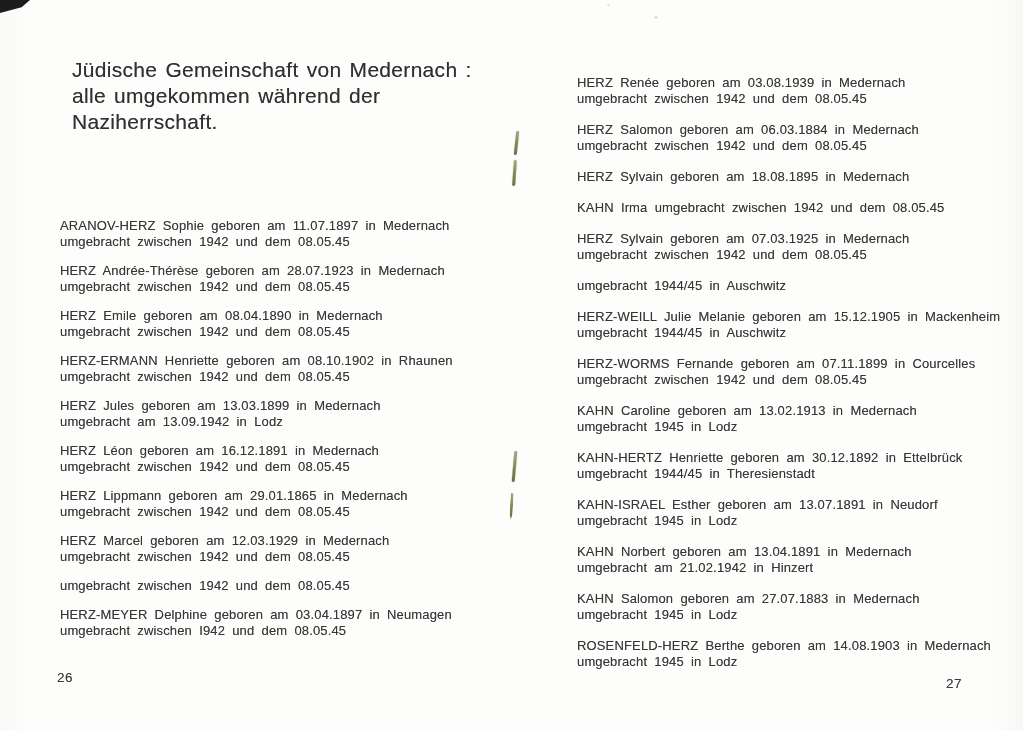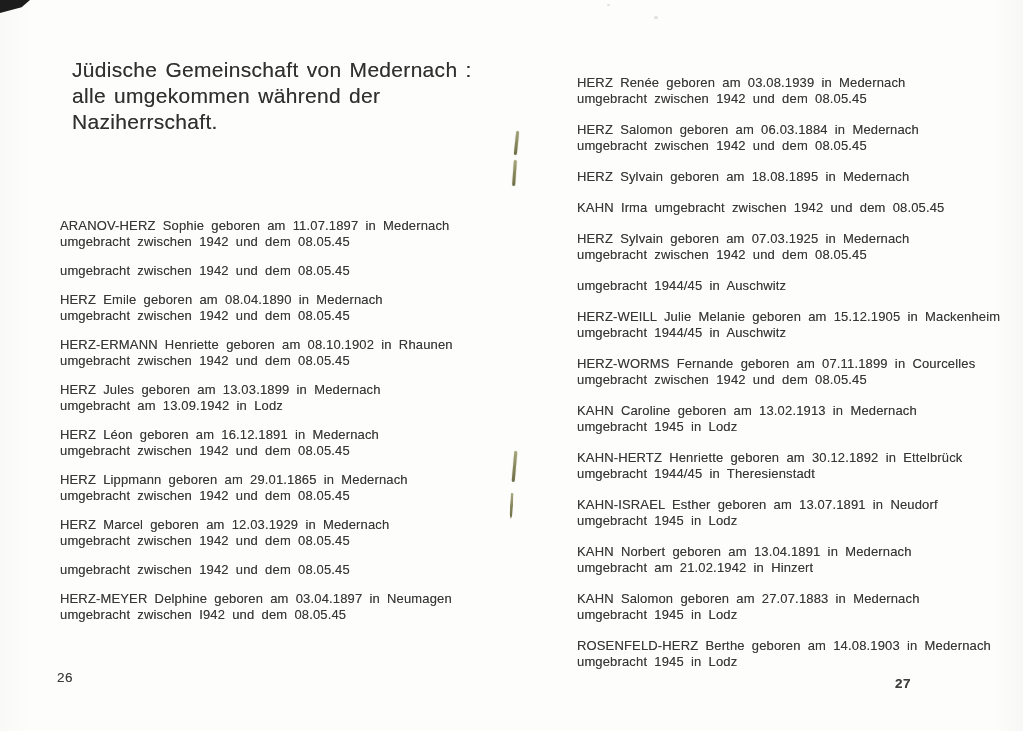--- a/index.html
+++ b/index.html
@@ -47,21 +47,21 @@
   #left-entries .entry{margin-bottom:13px;}
   #right-entries .entry{margin-bottom:15px;}
   .entry .line{white-space:nowrap;}
 
   .pagenum{
     position:absolute;font-size:13.5px;color:#3d3d3d;
     letter-spacing:.5px;
     text-shadow:0 0 .5px rgba(55,55,55,.5);
   }
   .pagenum.pn-left{left:57px;top:670px;}
-  .pagenum.pn-right{left:895px;top:676px;font-weight:bold;}
+  .pagenum.pn-right{left:946px;top:676px;}
 
   
   .stitch{position:absolute;}
   .stitch span{
     display:block;position:absolute;
     width:3px;border-radius:2px;
     background:linear-gradient(to bottom,#a8a87e,var(--thread,#85855a) 55%,#6d6d46);
     box-shadow:0 0 1px rgba(110,110,70,.6);
   }
   .stitch-top{left:510px;top:131px;width:10px;height:58px;}
@@ -86,20 +86,21 @@
       <div>Jüdische Gemeinschaft von Medernach :</div>
       <div>alle umgekommen während der</div>
       <div>Naziherrschaft.</div>
     </div>
     <div class="entries" id="left-entries">
         <div class="entry">
           <div class="line">ARANOV-HERZ Sophie geboren am 11.07.1897 in Medernach</div>
           <div class="line">umgebracht zwischen 1942 und dem 08.05.45</div>
         </div>
         <div class="entry">
+          <div class="line">HERZ Andrée-Thérèse geboren am 28.07.1923 in Medernach</div>
           <div class="line">umgebracht zwischen 1942 und dem 08.05.45</div>
         </div>
         <div class="entry">
           <div class="line">HERZ Emile geboren am 08.04.1890 in Medernach</div>
           <div class="line">umgebracht zwischen 1942 und dem 08.05.45</div>
         </div>
         <div class="entry">
           <div class="line">HERZ-ERMANN Henriette geboren am 08.10.1902 in Rhaunen</div>
           <div class="line">umgebracht zwischen 1942 und dem 08.05.45</div>
         </div>

